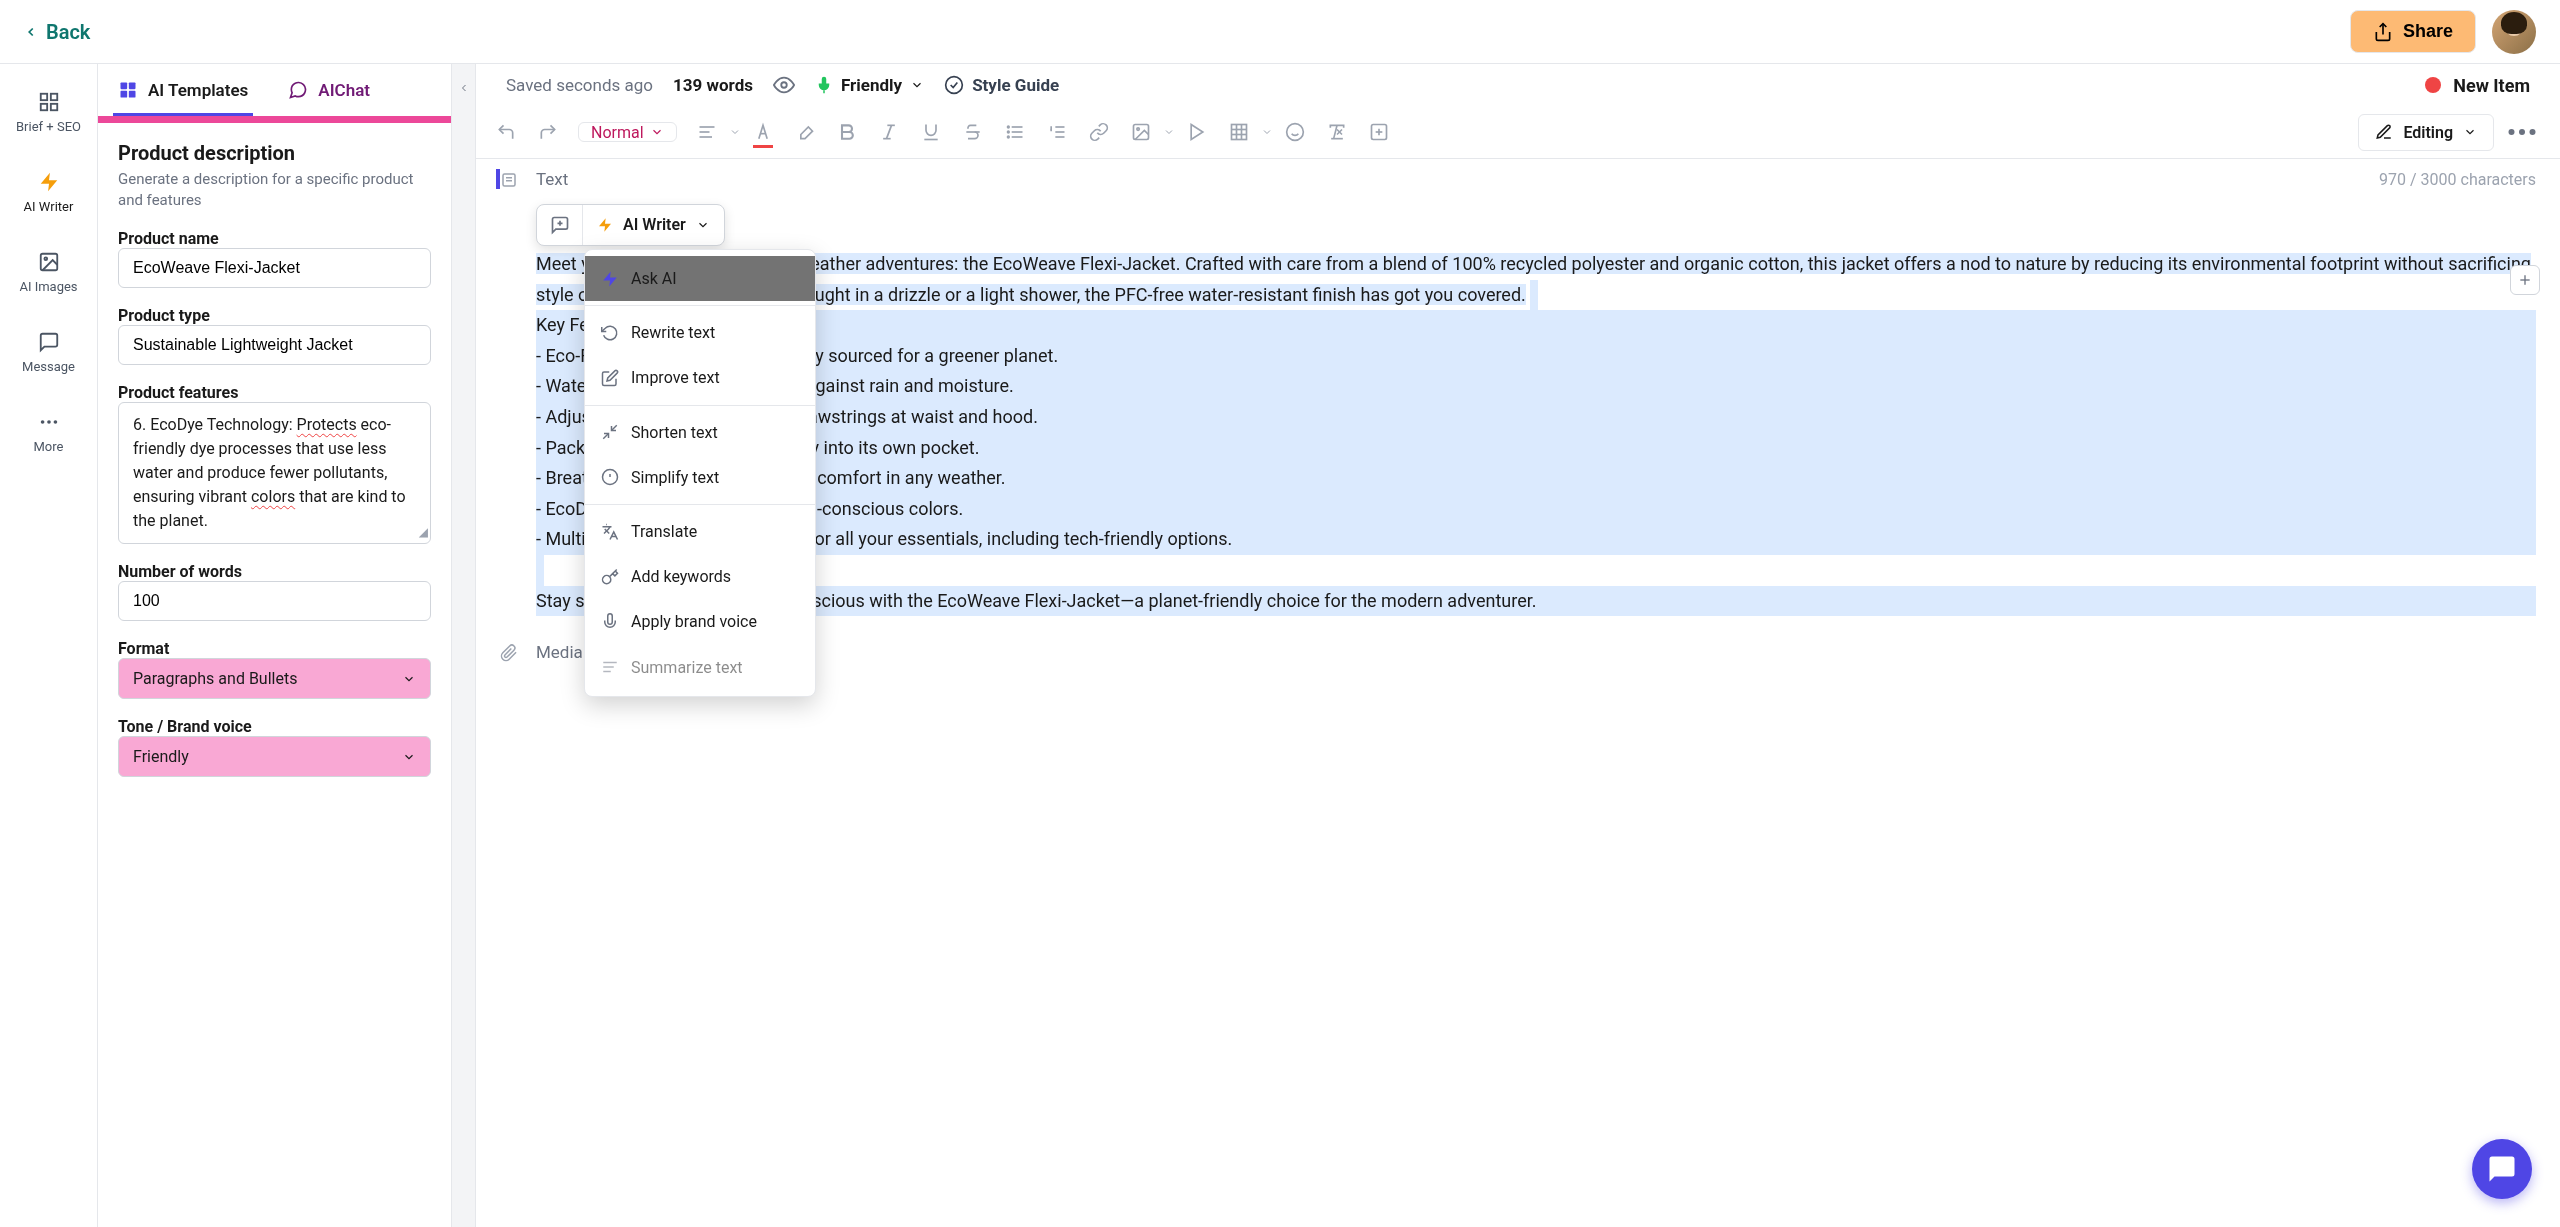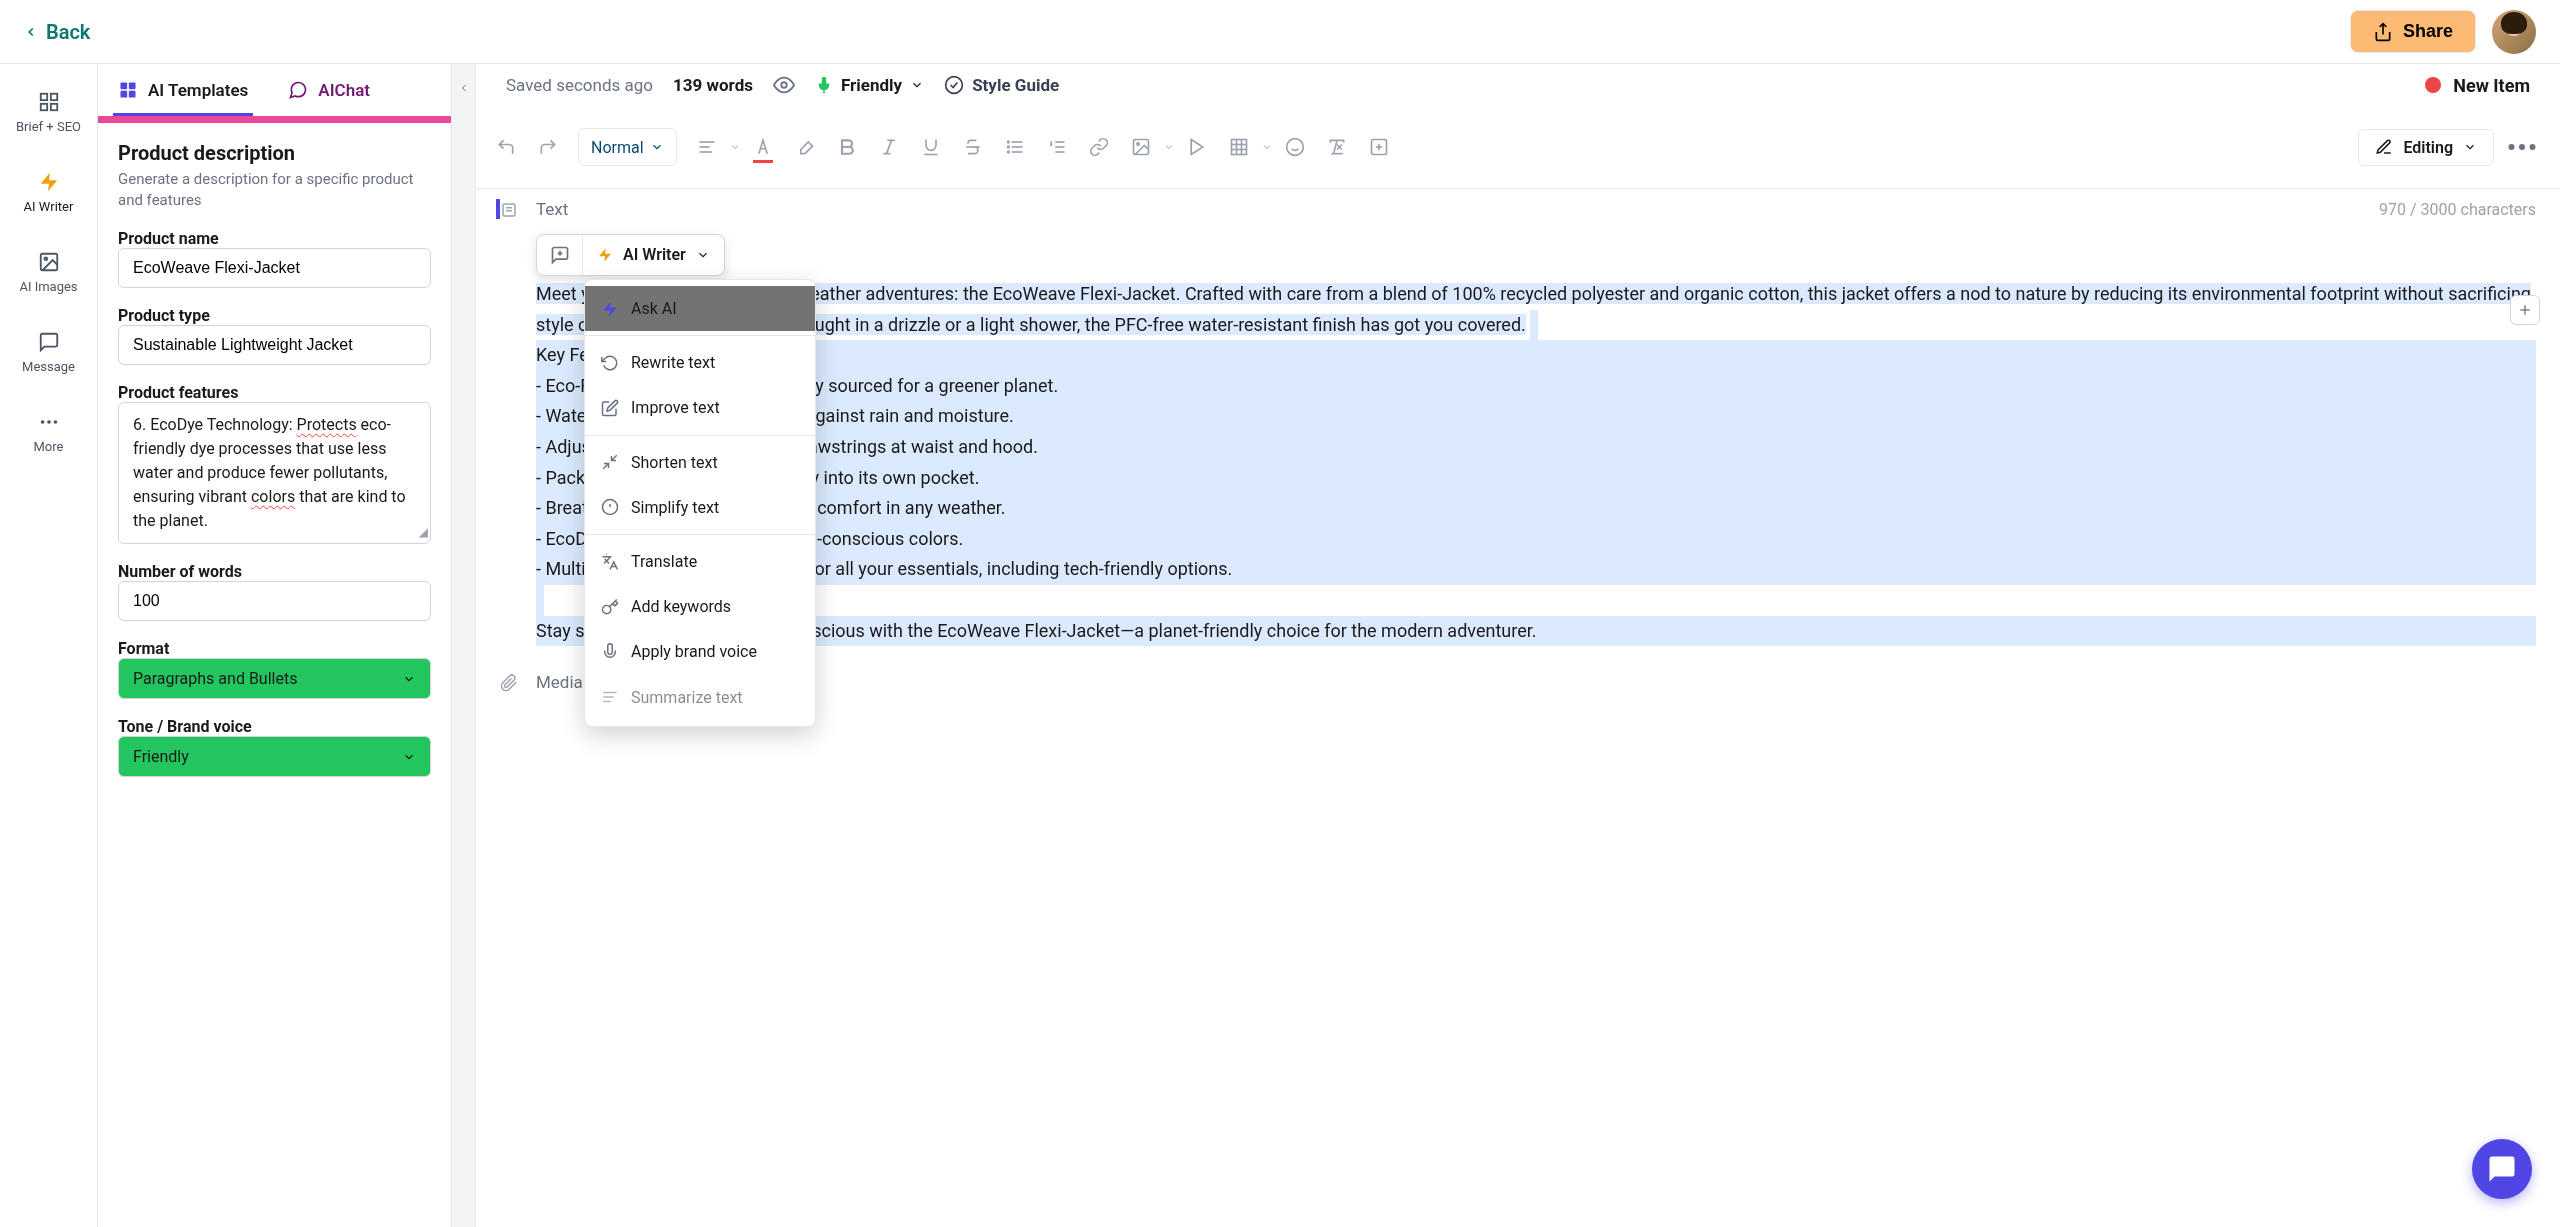--- a/index.html
+++ b/index.html
@@ -27,39 +27,39 @@
 .sidebar-tab svg { width: 20px; height: 20px; }
 .tab-templates svg { color:#4f46e5; }
 .tab-aichat { color: #701a75; }
 .sidebar-content { padding: 18px 20px; display: flex; flex-direction: column; gap: 18px; }
 .section-title { font-size: 20px; font-weight: 700; margin-bottom: 4px; }
 .section-desc { font-size: 15px; color: #6b7280; line-height: 1.4; }
 .field-label { font-size: 16px; font-weight: 700; }
 .text-input { width: 100%; padding: 10px 14px; border: 1px solid #d1d5db; border-radius: 6px; font-size: 16px; background: #fff; }
 .textarea-wrap { width: 100%; border: 1px solid #d1d5db; border-radius: 6px; padding: 10px 14px; font-size: 16px; line-height: 1.5; resize: vertical; min-height: 120px; background: #fff; position:relative; }
 .textarea-wrap .resize-grip { position:absolute; right:2px; bottom:2px; font-size:12px; color:#9ca3af; }
-.select { width: 100%; padding: 10px 14px; border: 1px solid #d1d5db; border-radius: 6px; font-size: 16px; background: #22c55e; display:flex; justify-content:space-between; align-items:center; }
+.select { width: 100%; padding: 10px 14px; border: 1px solid #d1d5db; border-radius: 6px; font-size: 16px; background: #f9a8d4; display:flex; justify-content:space-between; align-items:center; }
 .collapse-handle { width: 24px; background: #f3f4f6; border-right: 1px solid #e5e7eb; display: flex; align-items: flex-start; justify-content: center; padding-top: 14px; cursor: pointer; }
 .collapse-handle svg { width: 12px; height: 20px; color:#6b7280; }
 .editor-area { flex: 1; display: flex; flex-direction: column; overflow: hidden; position: relative; }
 .editor-header { display: flex; align-items: center; justify-content: space-between; padding: 10px 30px; }
 .header-left { display: flex; align-items: center; gap: 20px; }
 .saved-text { font-size: 17px; color: #6b7280; }
 .word-count { font-size: 17px; font-weight: 700; }
 .eye-icon { width: 22px; height: 22px; color: #6b7280; cursor: pointer; }
 .friendly-chip { display: flex; align-items: center; gap: 8px; font-size: 17px; font-weight: 700; cursor: pointer; }
 .friendly-chip .mic { color:#22c55e; }
 .style-guide { display: flex; align-items: center; gap: 8px; font-size: 17px; font-weight: 700; cursor: pointer; color:#374151; }
 .header-right { display: flex; align-items: center; gap: 12px; }
 .status-dot { width: 16px; height: 16px; border-radius: 50%; background: #ef4444; }
 .status-text { font-size: 18px; font-weight: 700; }
 .toolbar { display: flex; align-items: center; padding: 6px 20px 6px 10px; gap: 2px; border-bottom: 1px solid #e5e7eb; }
 .tbtn { width: 40px; height: 40px; display: flex; align-items: center; justify-content: center; color: #9ca3af; cursor: pointer; border-radius:4px; }
 .tbtn svg { width: 20px; height: 20px; }
-.normal-dd { display: flex; align-items: center; gap: 6px; padding: 0 12px; color: #0c4a6e; font-size: 16px; cursor: pointer; border:1px solid #e5e7eb; border-radius:6px; height:38px; margin:16px 8px; }
+.normal-dd { display: flex; align-items: center; gap: 6px; padding: 0 12px; color: #be185d; font-size: 16px; cursor: pointer; border:1px solid #e5e7eb; border-radius:6px; height:20px; margin:8px 8px; }
 .tbtn.active-color { position:relative; }
 .tbtn.active-color::after { content:""; position:absolute; bottom:4px; left:10px; right:10px; height:3px; background:#ef4444; }
 .editing-dd { margin-left:auto; display:flex; align-items:center; gap:10px; }
 .editing-btn { display:flex; align-items:center; gap:10px; padding:8px 16px; font-size:16px; font-weight:600; border:1px solid #e5e7eb; border-radius:6px; cursor:pointer; }
 .tbtn-more { width:36px; height:36px; display:flex; align-items:center; justify-content:center; color:#6b7280; cursor:pointer; }
 .editor-body { flex:1; overflow-y:auto; padding: 10px 24px 30px 24px; position:relative; }
 .block { display:flex; gap:14px; margin-bottom: 14px; position:relative; }
 .block-handle { width:22px; display:flex; align-items:flex-start; padding-top:2px; color:#9ca3af; }
 .block-handle svg { width:18px; height:18px; }
 .block-content { flex:1; }

